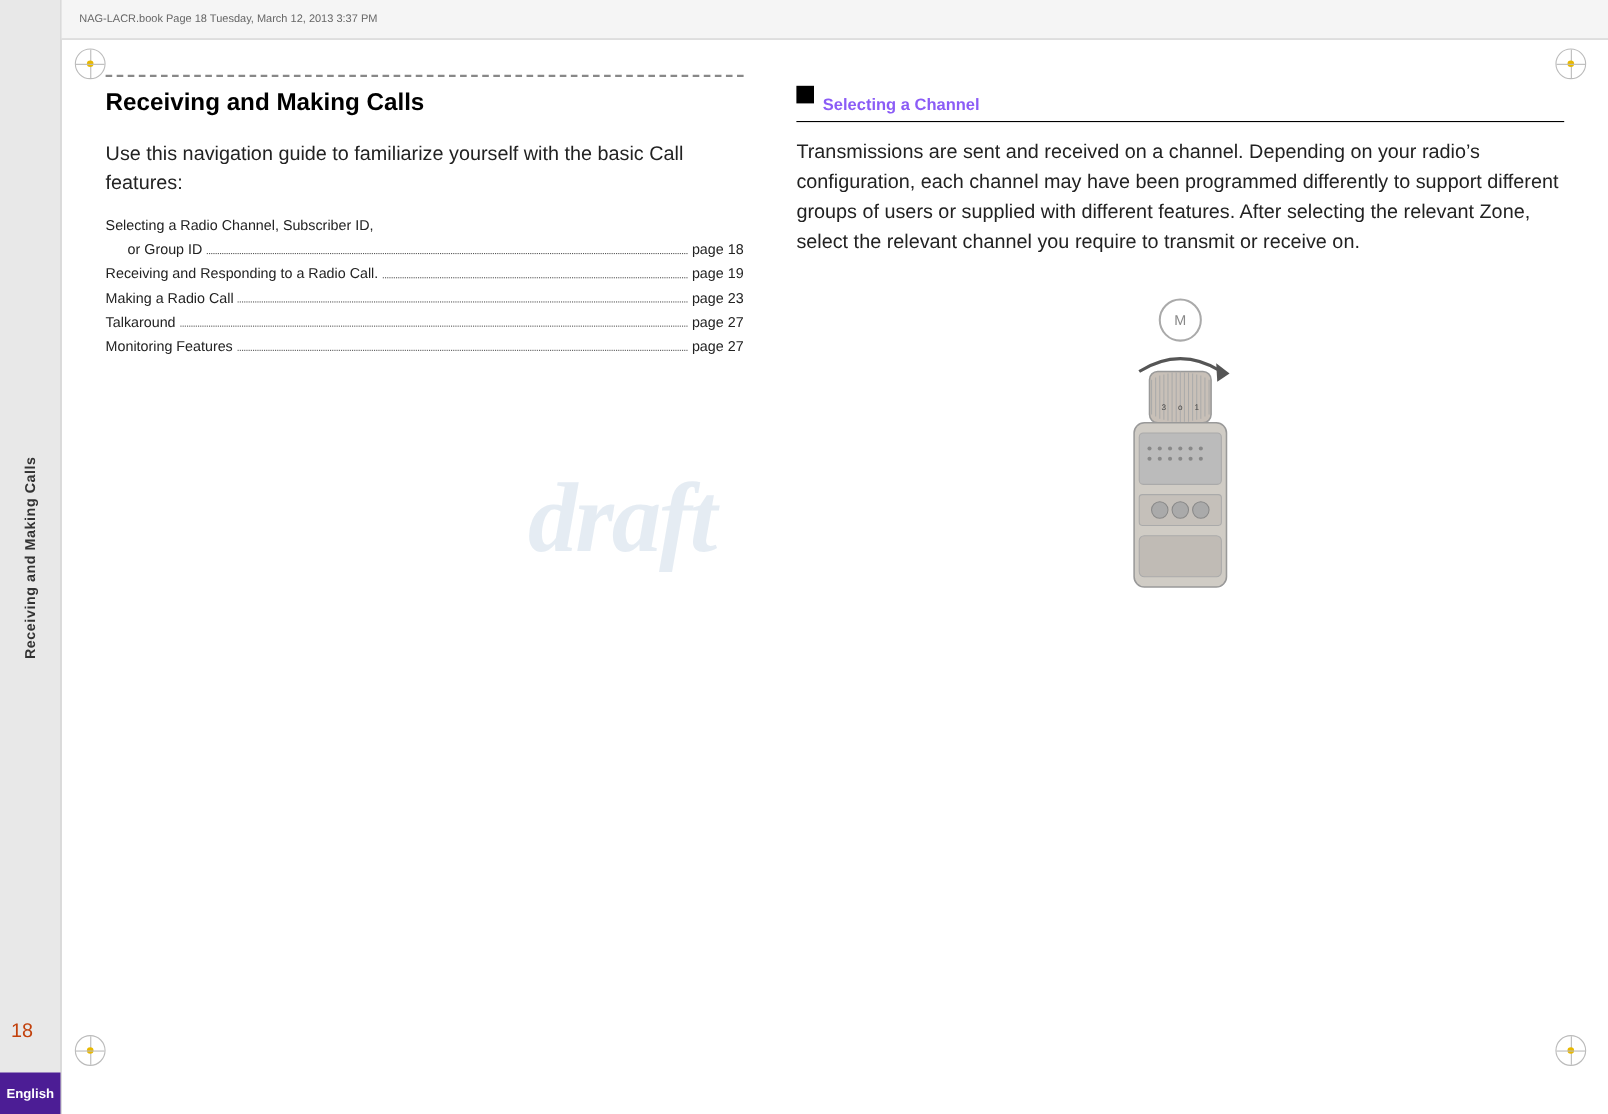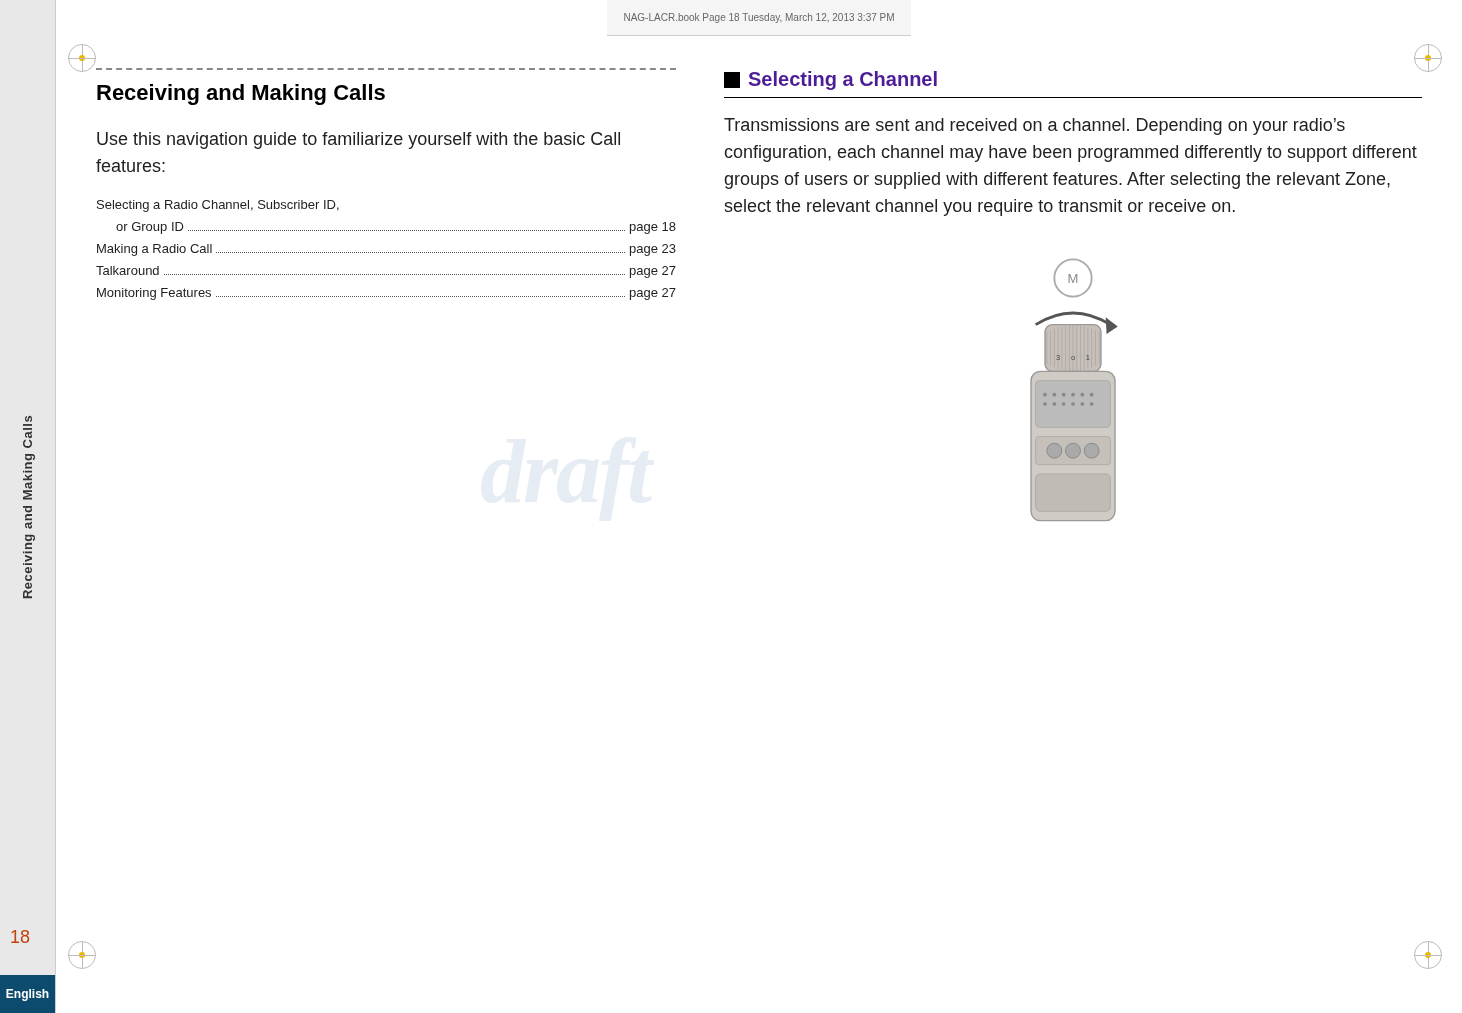--- a/index.html
+++ b/index.html
@@ -38,21 +38,21 @@
       position: absolute;
       top: 50%;
       transform: translateY(-50%) rotate(180deg);
       white-space: nowrap;
     }
 
     .sidebar-bottom {
       position: absolute;
       bottom: 0;
       width: 100%;
-      background: #0c4a6e;
+      background: #4c1d95;
       padding: 12px 4px;
       text-align: center;
     }
 
     .sidebar-bottom-text {
       color: #ffffff;
       font-size: 12px;
       font-weight: bold;
       writing-mode: horizontal-tb;
     }
@@ -68,21 +68,20 @@
 
     
     .main-content {
       position: absolute;
       left: 56px;
       top: 0;
       width: 1406px;
       height: 1013px;
       display: flex;
       flex-direction: column;
-      align-items: center;
     }
 
     
     .header-bar {
       height: 36px;
       background: #f5f5f5;
       border-bottom: 1px solid #ccc;
       display: flex;
       align-items: center;
       padding: 0 16px;
@@ -173,23 +172,24 @@
 
     .section-icon {
       width: 16px;
       height: 16px;
       background: #000;
       margin-right: 8px;
       flex-shrink: 0;
     }
 
     .section-title {
-      font-size: 20px;
-      font-weight: bold;
-      color: #4c1d95;
+      font-size: 15px;
+      font-weight: bold;
+      color: #8b5cf6;
+      margin-top: 19px;
     }
 
     
     .radio-image-container {
       display: flex;
       justify-content: center;
       align-items: center;
       margin: 20px 0;
       height: 300px;
     }
@@ -323,20 +323,25 @@
 
         <div class="toc-item">
           <span class="toc-item-text">Selecting a Radio Channel, Subscriber ID,</span>
         </div>
         <div class="toc-item toc-indent">
           <span class="toc-item-text">or Group ID</span>
           <span class="toc-dots"></span>
           <span class="toc-page">page 18</span>
         </div>
 
+        <div class="toc-item">
+          <span class="toc-item-text">Receiving and Responding to a Radio Call.</span>
+          <span class="toc-dots"></span>
+          <span class="toc-page">page 19</span>
+        </div>
 
         <div class="toc-item">
           <span class="toc-item-text">Making a Radio Call</span>
           <span class="toc-dots"></span>
           <span class="toc-page">page 23</span>
         </div>
 
 
         <div class="toc-item">
           <span class="toc-item-text">Talkaround</span>

